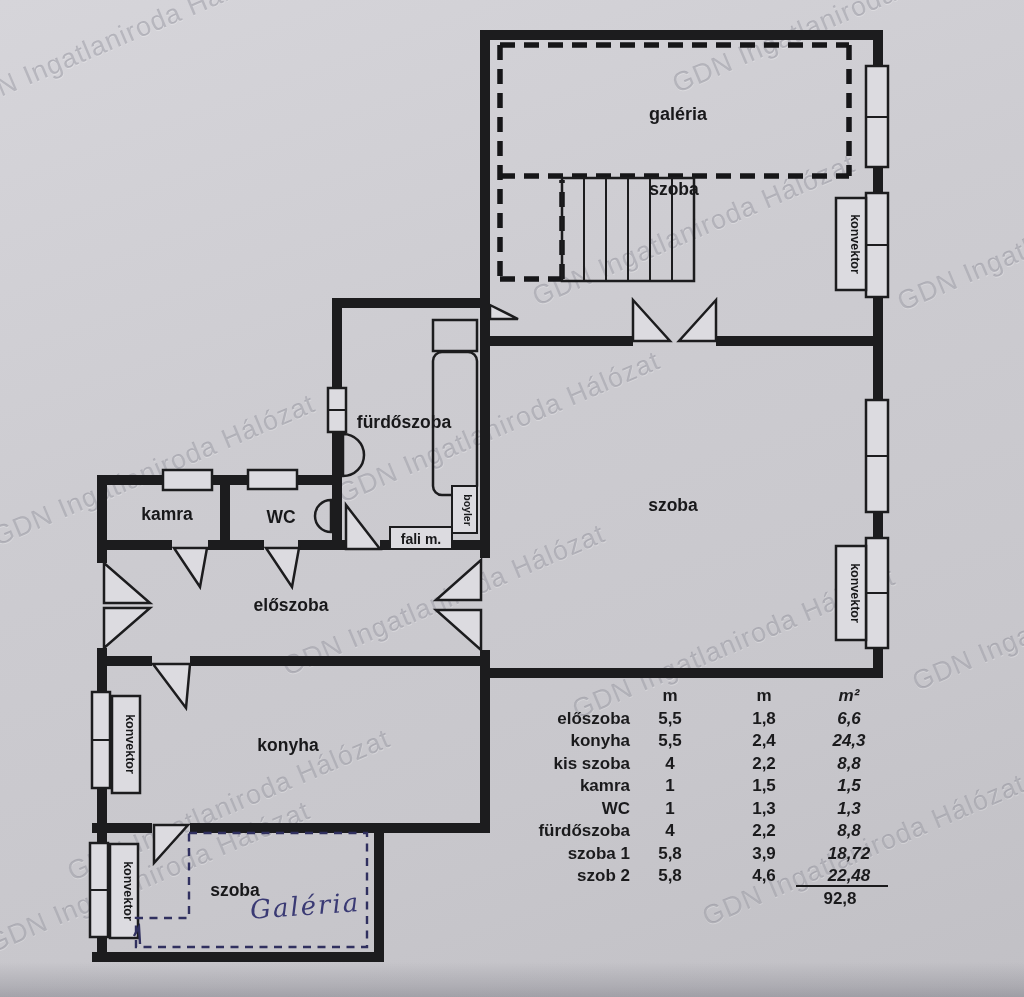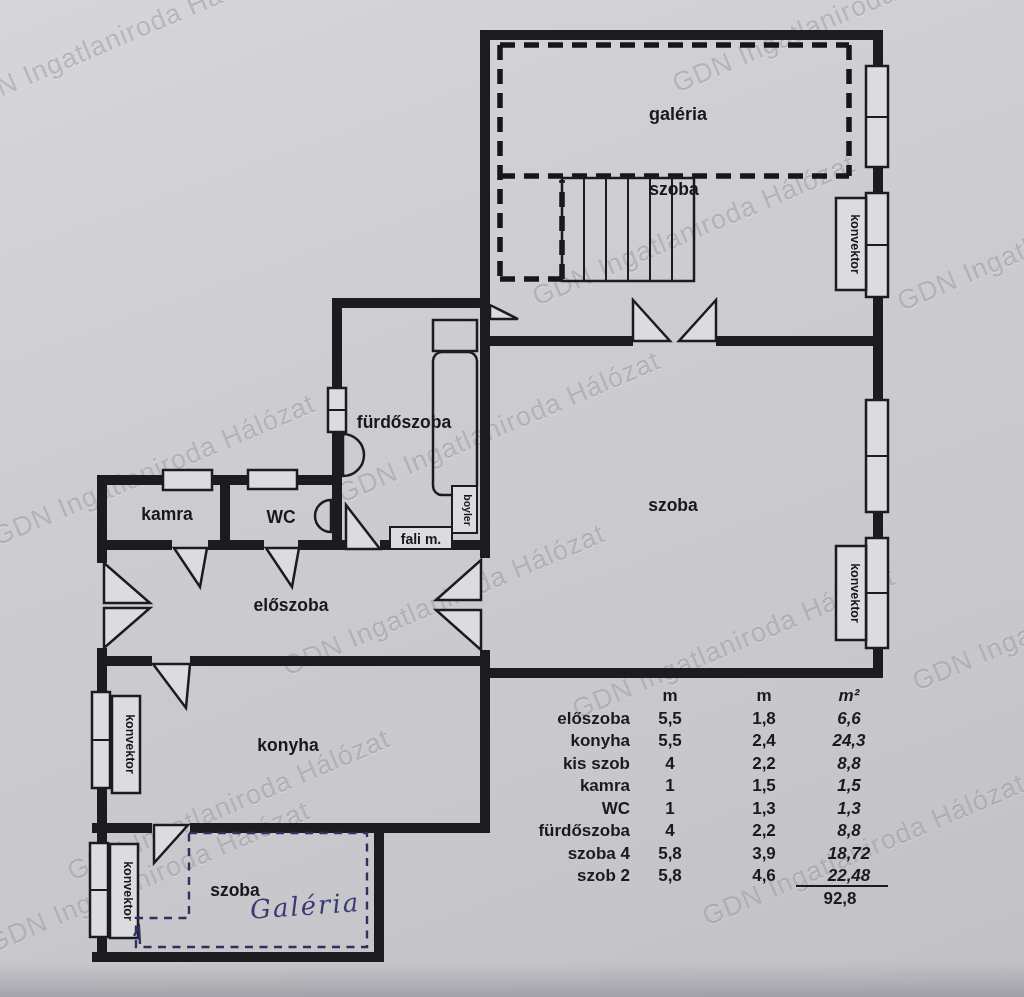--- a/index.html
+++ b/index.html
@@ -230,21 +230,21 @@
       <div class="c-m2">1,8</div>
       <div class="c-m3">6,6</div>
     </div>
     <div class="trow">
       <div class="c-name">konyha</div>
       <div class="c-m1">5,5</div>
       <div class="c-m2">2,4</div>
       <div class="c-m3">24,3</div>
     </div>
     <div class="trow">
-      <div class="c-name">kis szob</div>
+      <div class="c-name">kis szoba</div>
       <div class="c-m1">4</div>
       <div class="c-m2">2,2</div>
       <div class="c-m3">8,8</div>
     </div>
     <div class="trow">
       <div class="c-name">kamra</div>
       <div class="c-m1">1</div>
       <div class="c-m2">1,5</div>
       <div class="c-m3">1,5</div>
     </div>
@@ -254,21 +254,21 @@
       <div class="c-m2">1,3</div>
       <div class="c-m3">1,3</div>
     </div>
     <div class="trow">
       <div class="c-name">fürdőszoba</div>
       <div class="c-m1">4</div>
       <div class="c-m2">2,2</div>
       <div class="c-m3">8,8</div>
     </div>
     <div class="trow">
-      <div class="c-name">szoba 4</div>
+      <div class="c-name">szoba 1</div>
       <div class="c-m1">5,8</div>
       <div class="c-m2">3,9</div>
       <div class="c-m3">18,72</div>
     </div>
     <div class="trow">
       <div class="c-name">szob 2</div>
       <div class="c-m1">5,8</div>
       <div class="c-m2">4,6</div>
       <div class="c-m3">22,48</div>
     </div>

